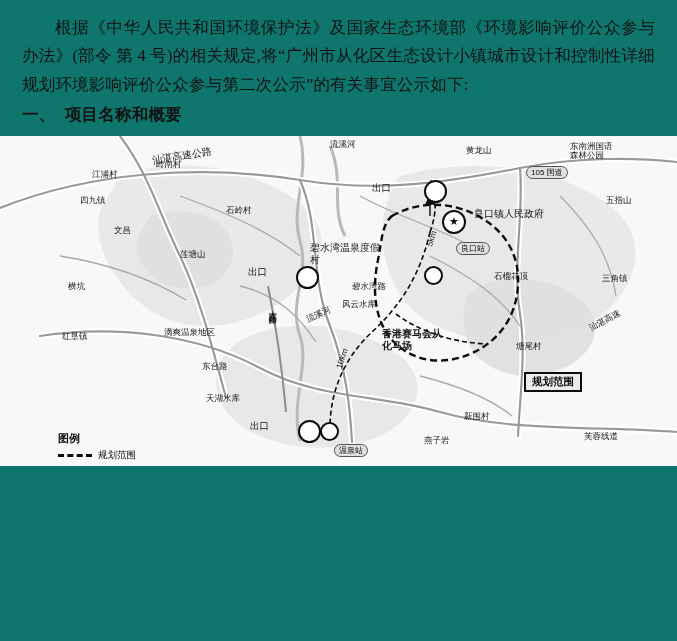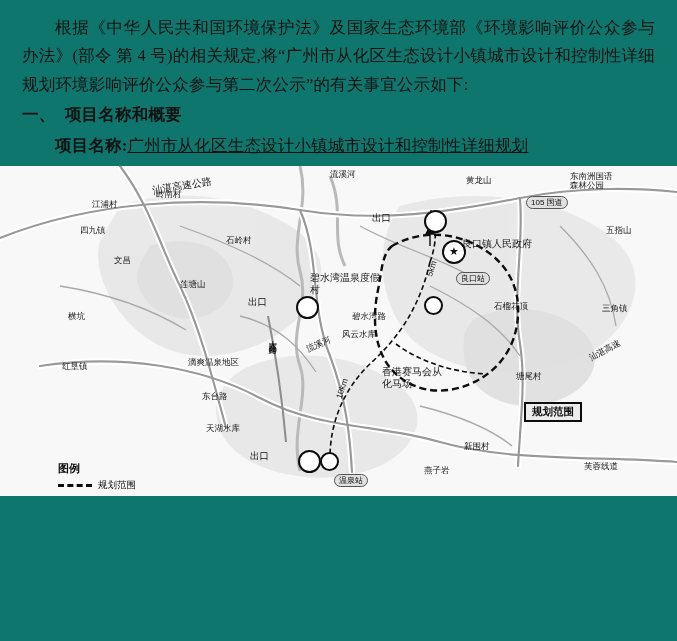--- a/index.html
+++ b/index.html
@@ -149,23 +149,20 @@
 <div class="page">
 
   <div class="text-body">
     <p class="para">根据《中华人民共和国环境保护法》及国家生态环境部《环境影响评价公众参与办法》(部令 第 4 号)的相关规定,将“广州市从化区生态设计小镇城市设计和控制性详细规划环境影响评价公众参与第二次公示”的有关事宜公示如下:</p>
 
     <div class="section-head">
       <span class="num">一、</span>
       <span>项目名称和概要</span>
     </div>
 
-    <p class="label-line">
-      <span class="lbl">项目名称:</span><span class="u">广州市从化区生态设计小镇城市设计和控制性详细规划</span>
-    </p>
 
   </div>
 
   <div class="map-wrap">
 
     <svg class="map-svg" width="677" height="330" viewBox="0 0 677 330">
       <rect x="0" y="0" width="677" height="330" fill="#f4f3f1"></rect>
 
       <g fill="#e6e4e1" stroke="none" opacity="0.95">
         <path d="M120,40 C180,20 240,30 290,60 C330,85 330,120 300,150 C260,190 200,200 160,180 C120,160 90,110 100,75 Z"></path>
@@ -224,27 +221,27 @@
       <g stroke="#111" stroke-width="1.4" fill="none">
         <path d="M430,80 L430,62"></path>
         <path d="M430,60 L426,68 L434,68 Z" fill="#111"></path>
       </g>
     </svg>
 
     <div class="map-label big" style="left:152px; top:14px; transform:rotate(-9deg);">汕湛高速公路</div>
     <div class="map-label" style="left:330px; top:4px;">流溪河</div>
     <div class="map-label" style="left:466px; top:10px;">黄龙山</div>
     <div class="map-label" style="left:570px; top:6px; width:44px; white-space:normal;">东南洲国语森林公园</div>
-    <div class="map-label big" style="left:462px; top:72px;">良口镇人民政府</div>
+    <div class="map-label big" style="left:462px; top:72px;padding-left:12px;">良口镇人民政府</div>
     <div class="map-label big" style="left:310px; top:106px; width:70px; white-space:normal; line-height:1.25;">碧水湾温泉度假村</div>
     <div class="map-label" style="left:352px; top:146px;">碧水湾路</div>
     <div class="map-label" style="left:342px; top:164px;">风云水库</div>
-    <div class="map-label big" style="left:382px; top:200px; width:66px; white-space:normal; line-height:1.25;">香港赛马会从化马场</div>
+    <div class="map-label big" style="left:382px; top:192px; width:66px; white-space:normal; line-height:1.25;font-weight:bold;">香港赛马会从化马场</div>
     <div class="map-label" style="left:306px; top:174px; transform:rotate(-24deg);">流溪河</div>
-    <div class="map-label" style="left:164px; top:192px;margin-left:24px;">滴爽温泉地区</div>
+    <div class="map-label" style="left:164px; top:192px;">滴爽温泉地区</div>
     <div class="map-label" style="left:180px; top:114px;">莲塘山</div>
     <div class="map-label" style="left:202px; top:226px;">东台路</div>
     <div class="map-label" style="left:206px; top:258px;text-align:center;">天湖水库</div>
     <div class="map-label" style="left:156px; top:24px;">岭南村</div>
     <div class="map-label" style="left:92px; top:34px;">江浦村</div>
     <div class="map-label" style="left:80px; top:60px;">四九镇</div>
     <div class="map-label" style="left:114px; top:90px;">文昌</div>
     <div class="map-label" style="left:68px; top:146px;">横坑</div>
     <div class="map-label" style="left:62px; top:196px;">红垦镇</div>
     <div class="map-label" style="left:226px; top:70px;">石岭村</div>

